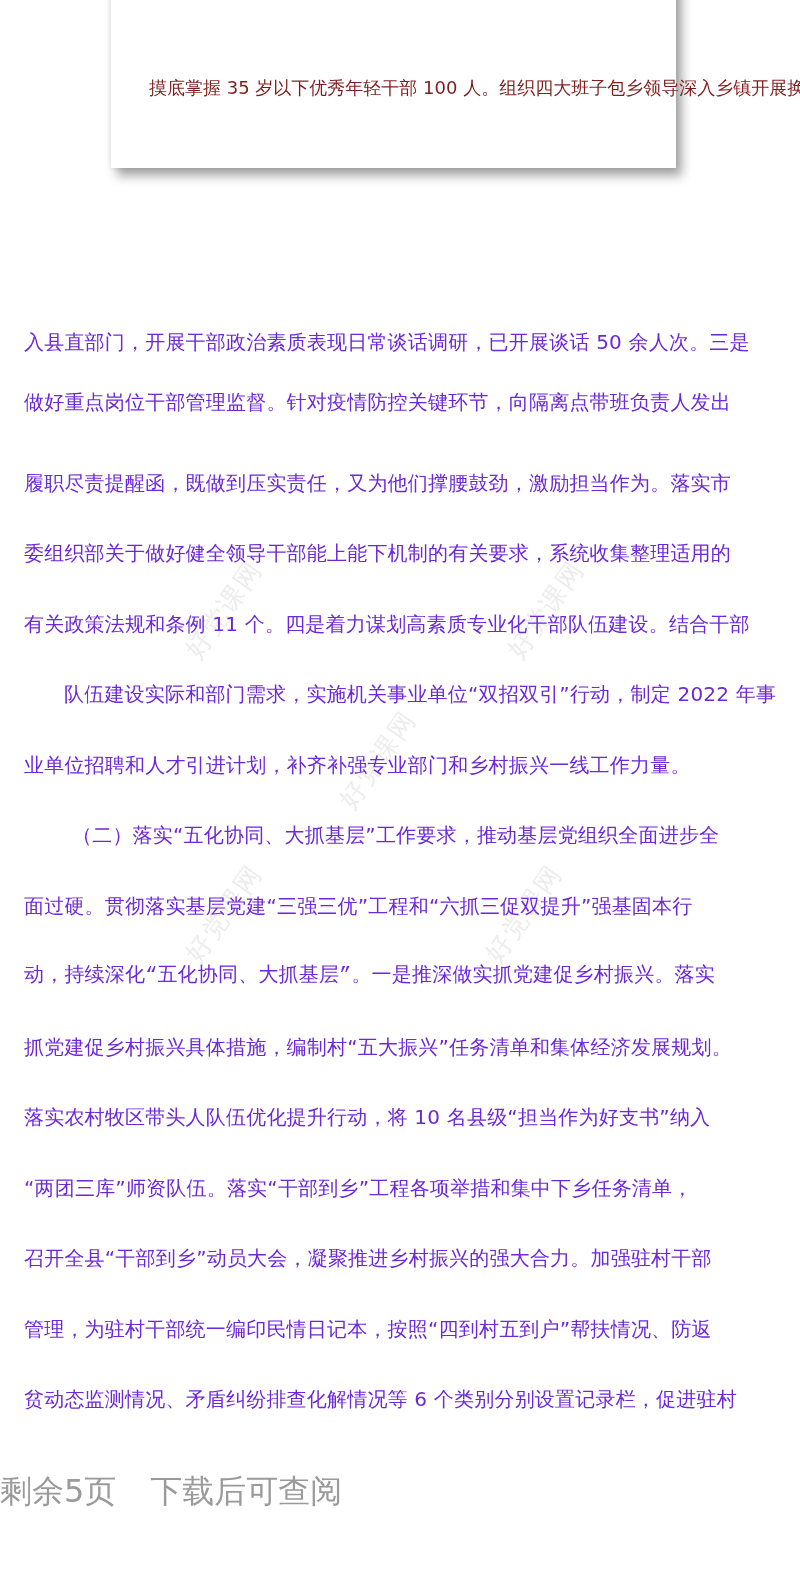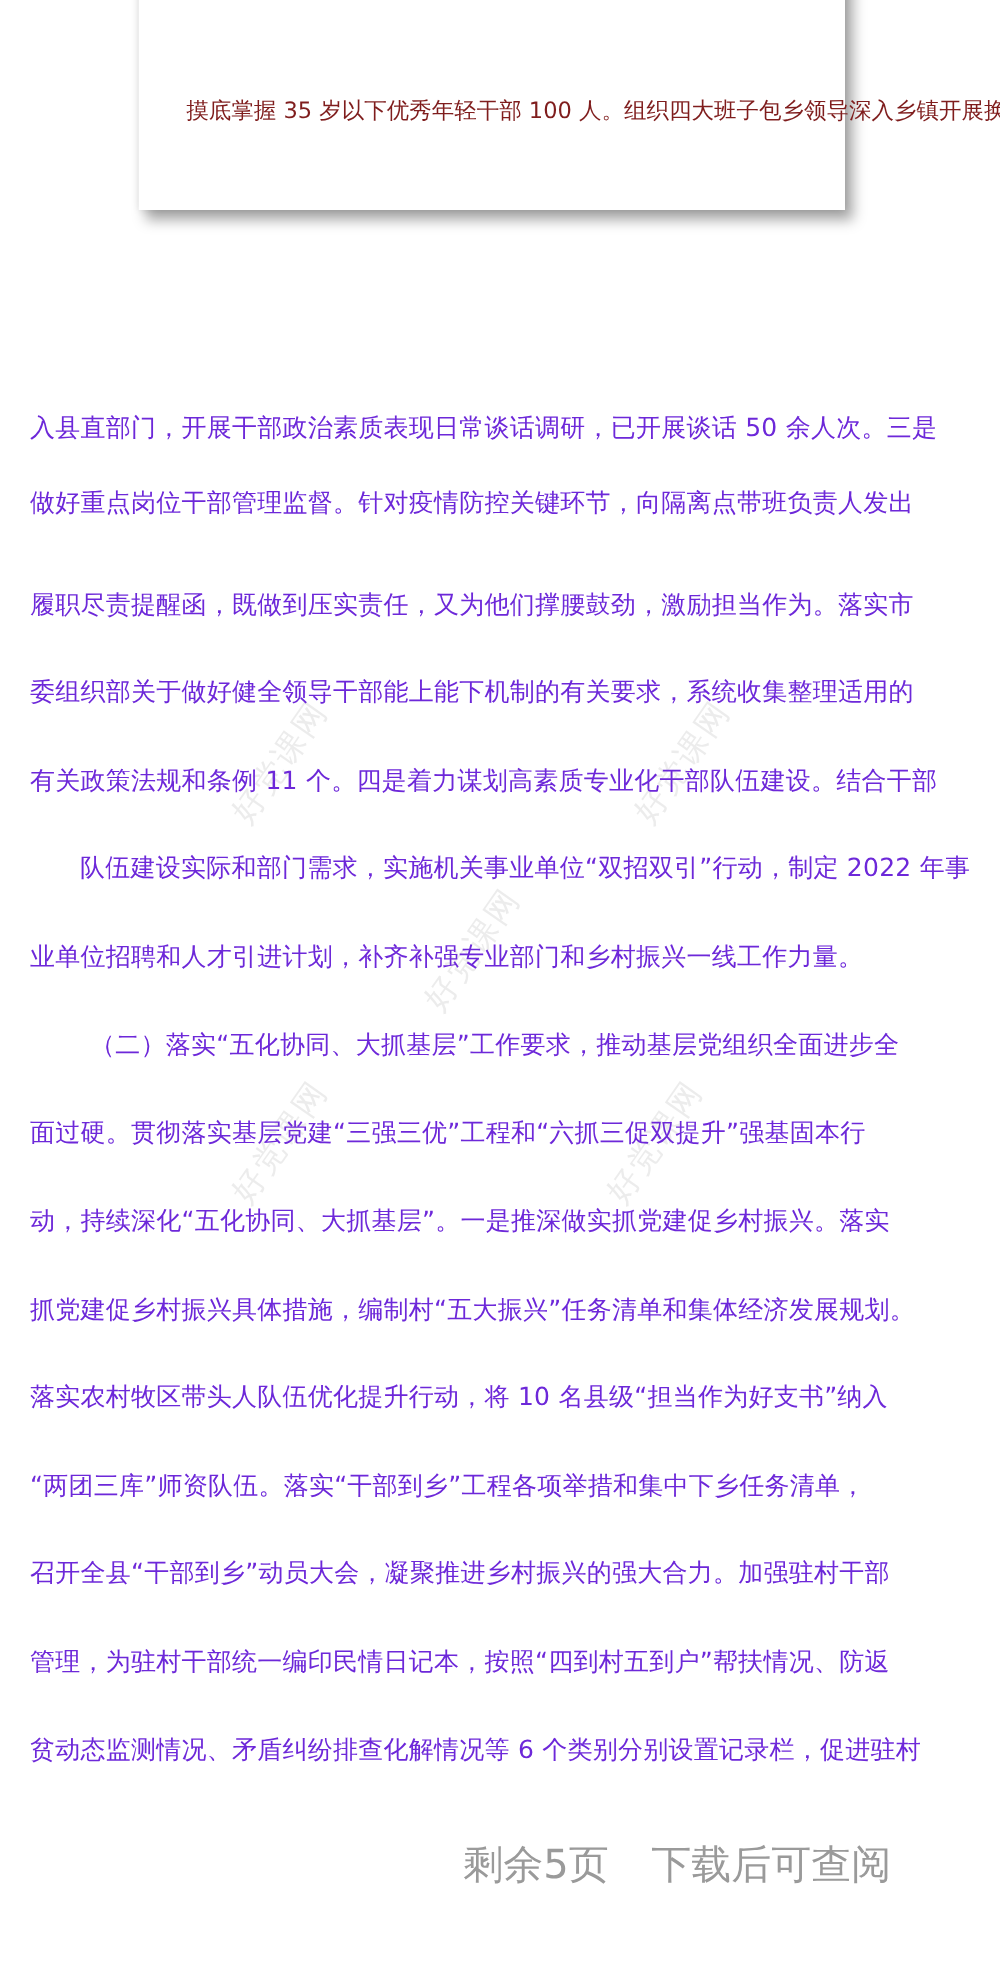--- a/index.html
+++ b/index.html
@@ -65,21 +65,21 @@
       pointer-events: none;
       letter-spacing: 2px;
     }
 
     
     .remaining-prompt {
       position: absolute;
       left: 0;
       width: 713px;
       top: 1470px;
-      text-align: right;
+      text-align: left;
       font-size: 32px;
       color: #9a9a9a;
       white-space: nowrap;
     }
     .remaining-prompt .gap { display: inline-block; width: 34px; }
   </style>
 </head>
 <body>
 
 <div class="preview-card">
@@ -96,21 +96,21 @@
 <div class="doc-body">
   <div class="doc-line" style="top:330px;">入县直部门，开展干部政治素质表现日常谈话调研，已开展谈话 50 余人次。三是</div>
   <div class="doc-line" style="top:380px;margin-top:10px;">做好重点岗位干部管理监督。针对疫情防控关键环节，向隔离点带班负责人发出</div>
   <div class="doc-line" style="top:471px;">履职尽责提醒函，既做到压实责任，又为他们撑腰鼓劲，激励担当作为。落实市</div>
   <div class="doc-line" style="top:541px;">委组织部关于做好健全领导干部能上能下机制的有关要求，系统收集整理适用的</div>
   <div class="doc-line" style="top:612px;">有关政策法规和条例 11 个。四是着力谋划高素质专业化干部队伍建设。结合干部</div>
   <div class="doc-line" style="top:682px;margin-left:40px;">队伍建设实际和部门需求，实施机关事业单位“双招双引”行动，制定 2022 年事</div>
   <div class="doc-line" style="top:753px;">业单位招聘和人才引进计划，补齐补强专业部门和乡村振兴一线工作力量。</div>
   <div class="doc-line indent" style="top:823px;">（二）落实“五化协同、大抓基层”工作要求，推动基层党组织全面进步全</div>
   <div class="doc-line" style="top:894px;">面过硬。贯彻落实基层党建“三强三优”工程和“六抓三促双提升”强基固本行</div>
-  <div class="doc-line" style="top:964px;">动，持续深化“五化协同、大抓基层”。一是推深做实抓党建促乡村振兴。落实</div>
+  <div class="doc-line" style="top:964px;font-family:Liberation Mono, monospace;">动，持续深化“五化协同、大抓基层”。一是推深做实抓党建促乡村振兴。落实</div>
   <div class="doc-line" style="top:1035px;">抓党建促乡村振兴具体措施，编制村“五大振兴”任务清单和集体经济发展规划。</div>
   <div class="doc-line" style="top:1105px;">落实农村牧区带头人队伍优化提升行动，将 10 名县级“担当作为好支书”纳入</div>
   <div class="doc-line" style="top:1176px;">“两团三库”师资队伍。落实“干部到乡”工程各项举措和集中下乡任务清单，</div>
   <div class="doc-line" style="top:1246px;">召开全县“干部到乡”动员大会，凝聚推进乡村振兴的强大合力。加强驻村干部</div>
   <div class="doc-line" style="top:1317px;">管理，为驻村干部统一编印民情日记本，按照“四到村五到户”帮扶情况、防返</div>
   <div class="doc-line" style="top:1387px;">贫动态监测情况、矛盾纠纷排查化解情况等 6 个类别分别设置记录栏，促进驻村</div>
 </div>
 
 <div class="remaining-prompt">
   <span>剩余5页</span><span class="gap"></span><span>下载后可查阅</span>

